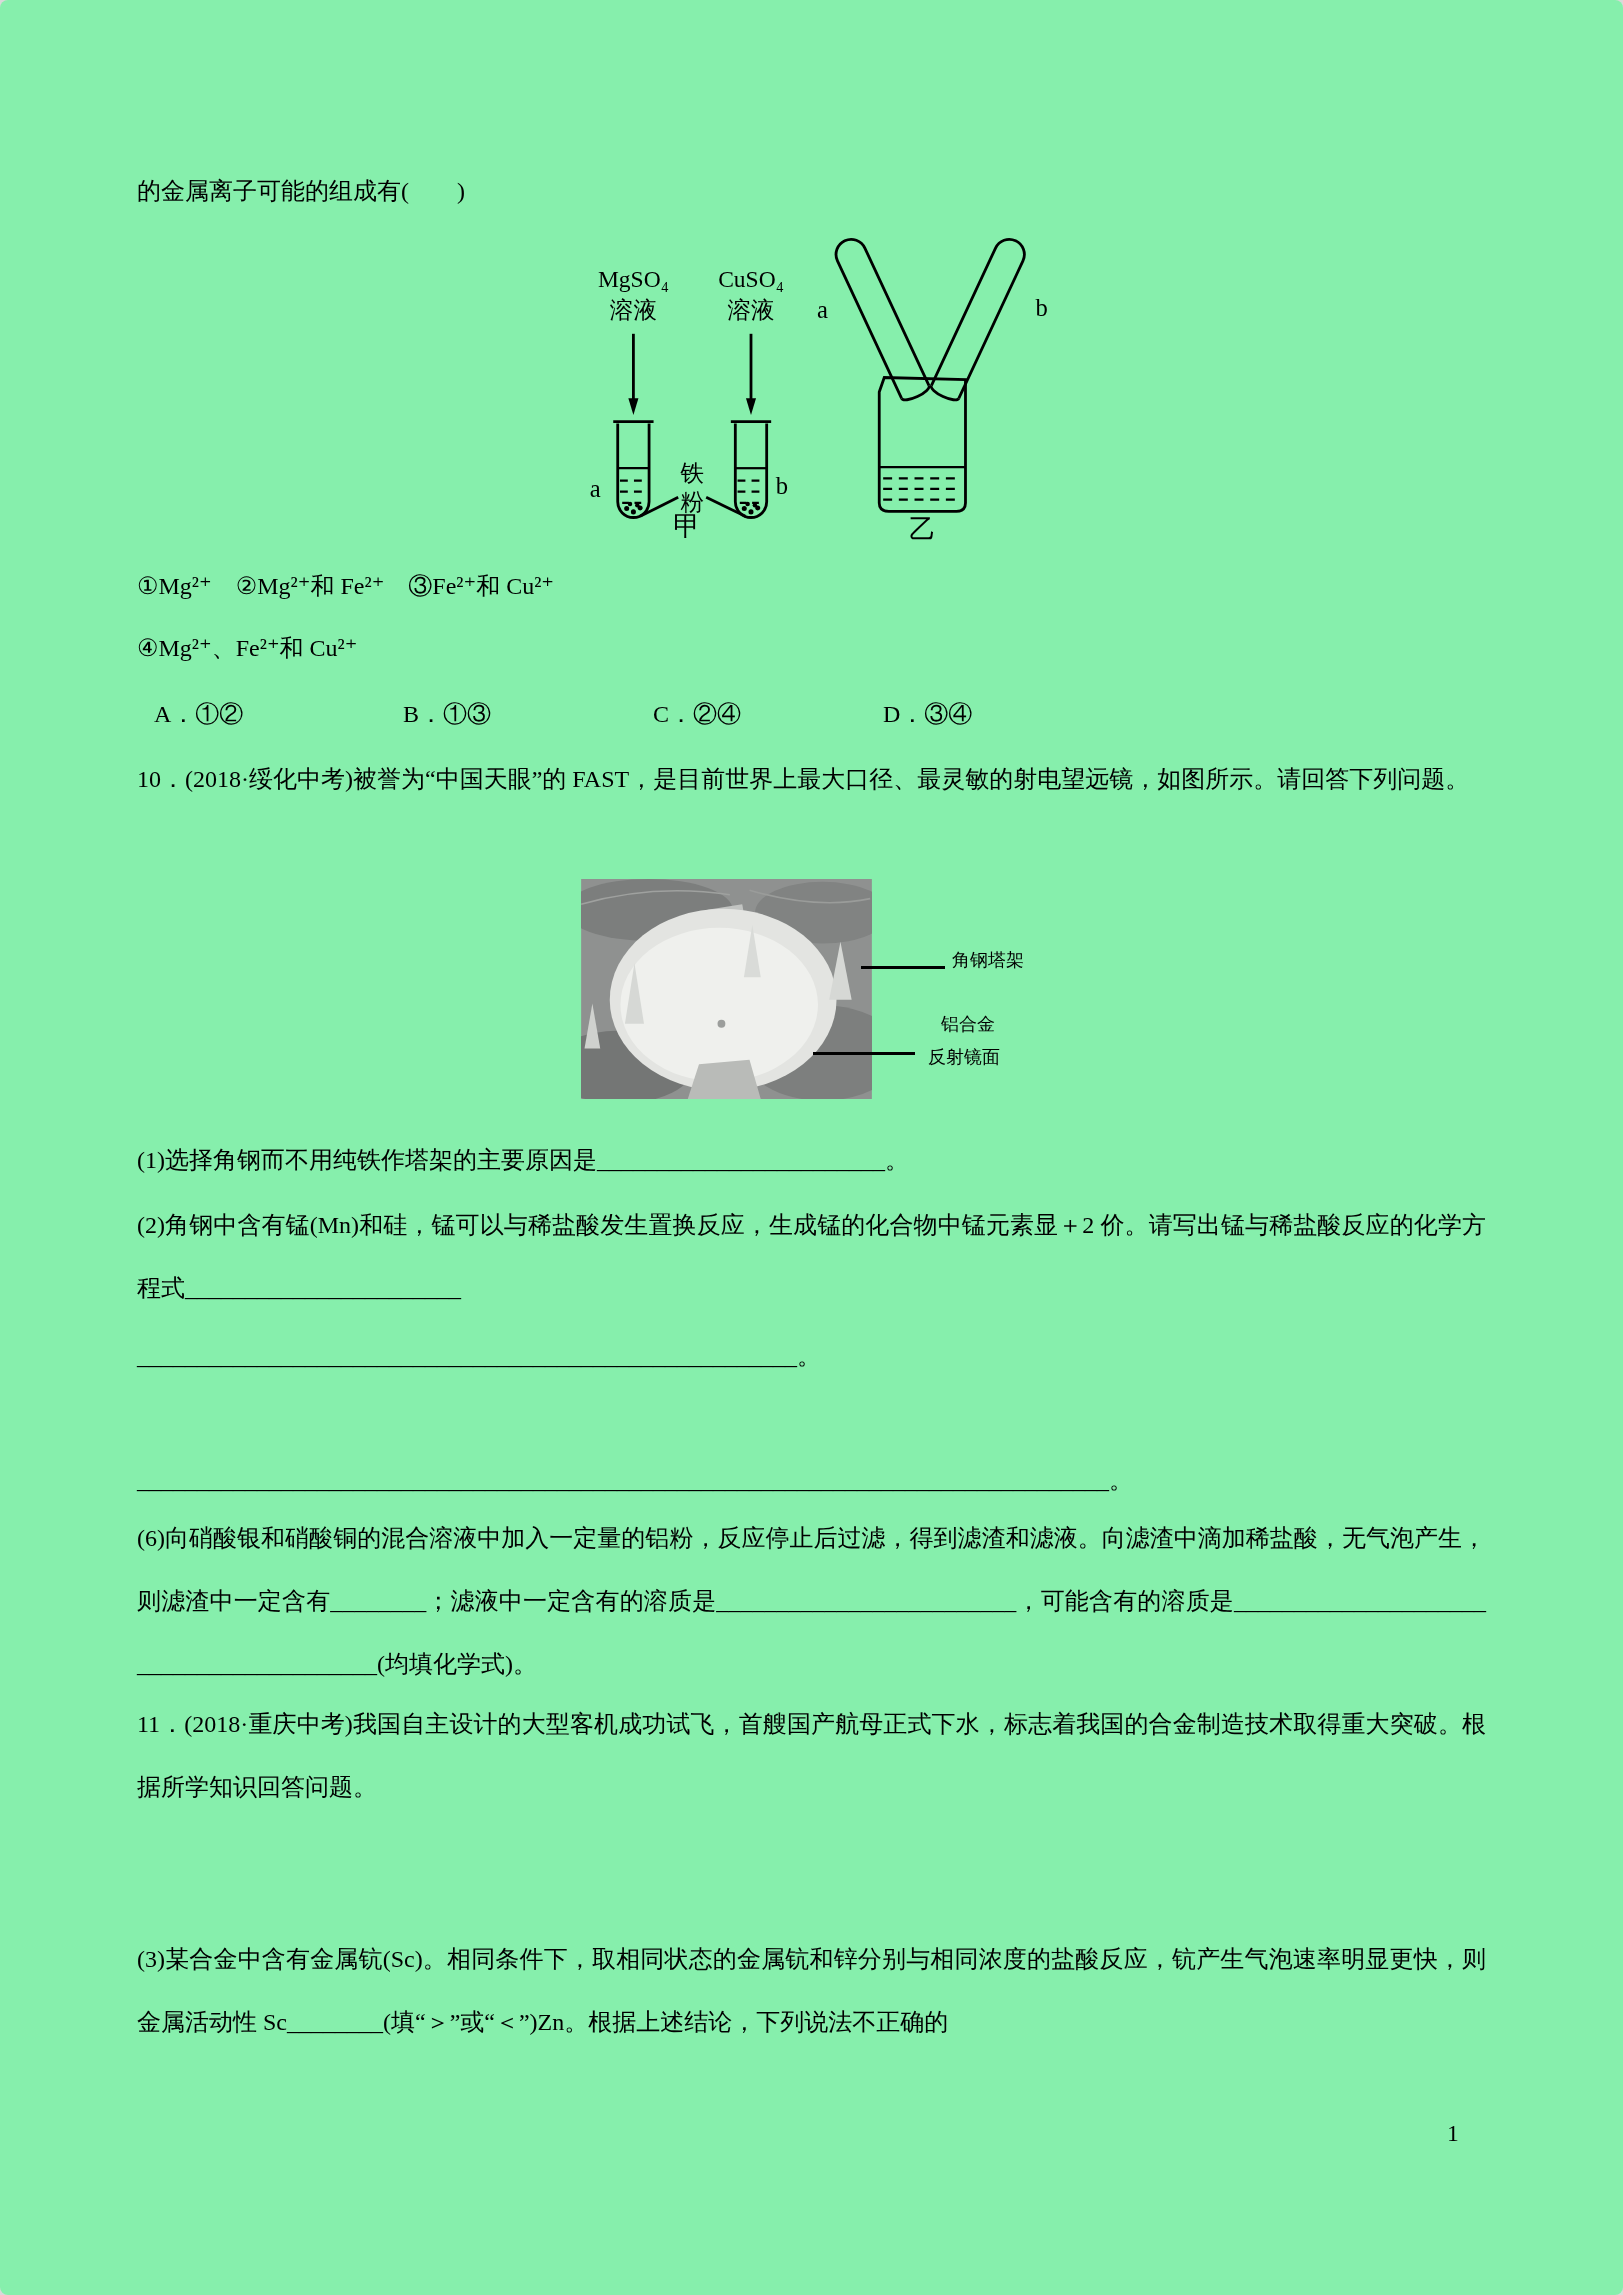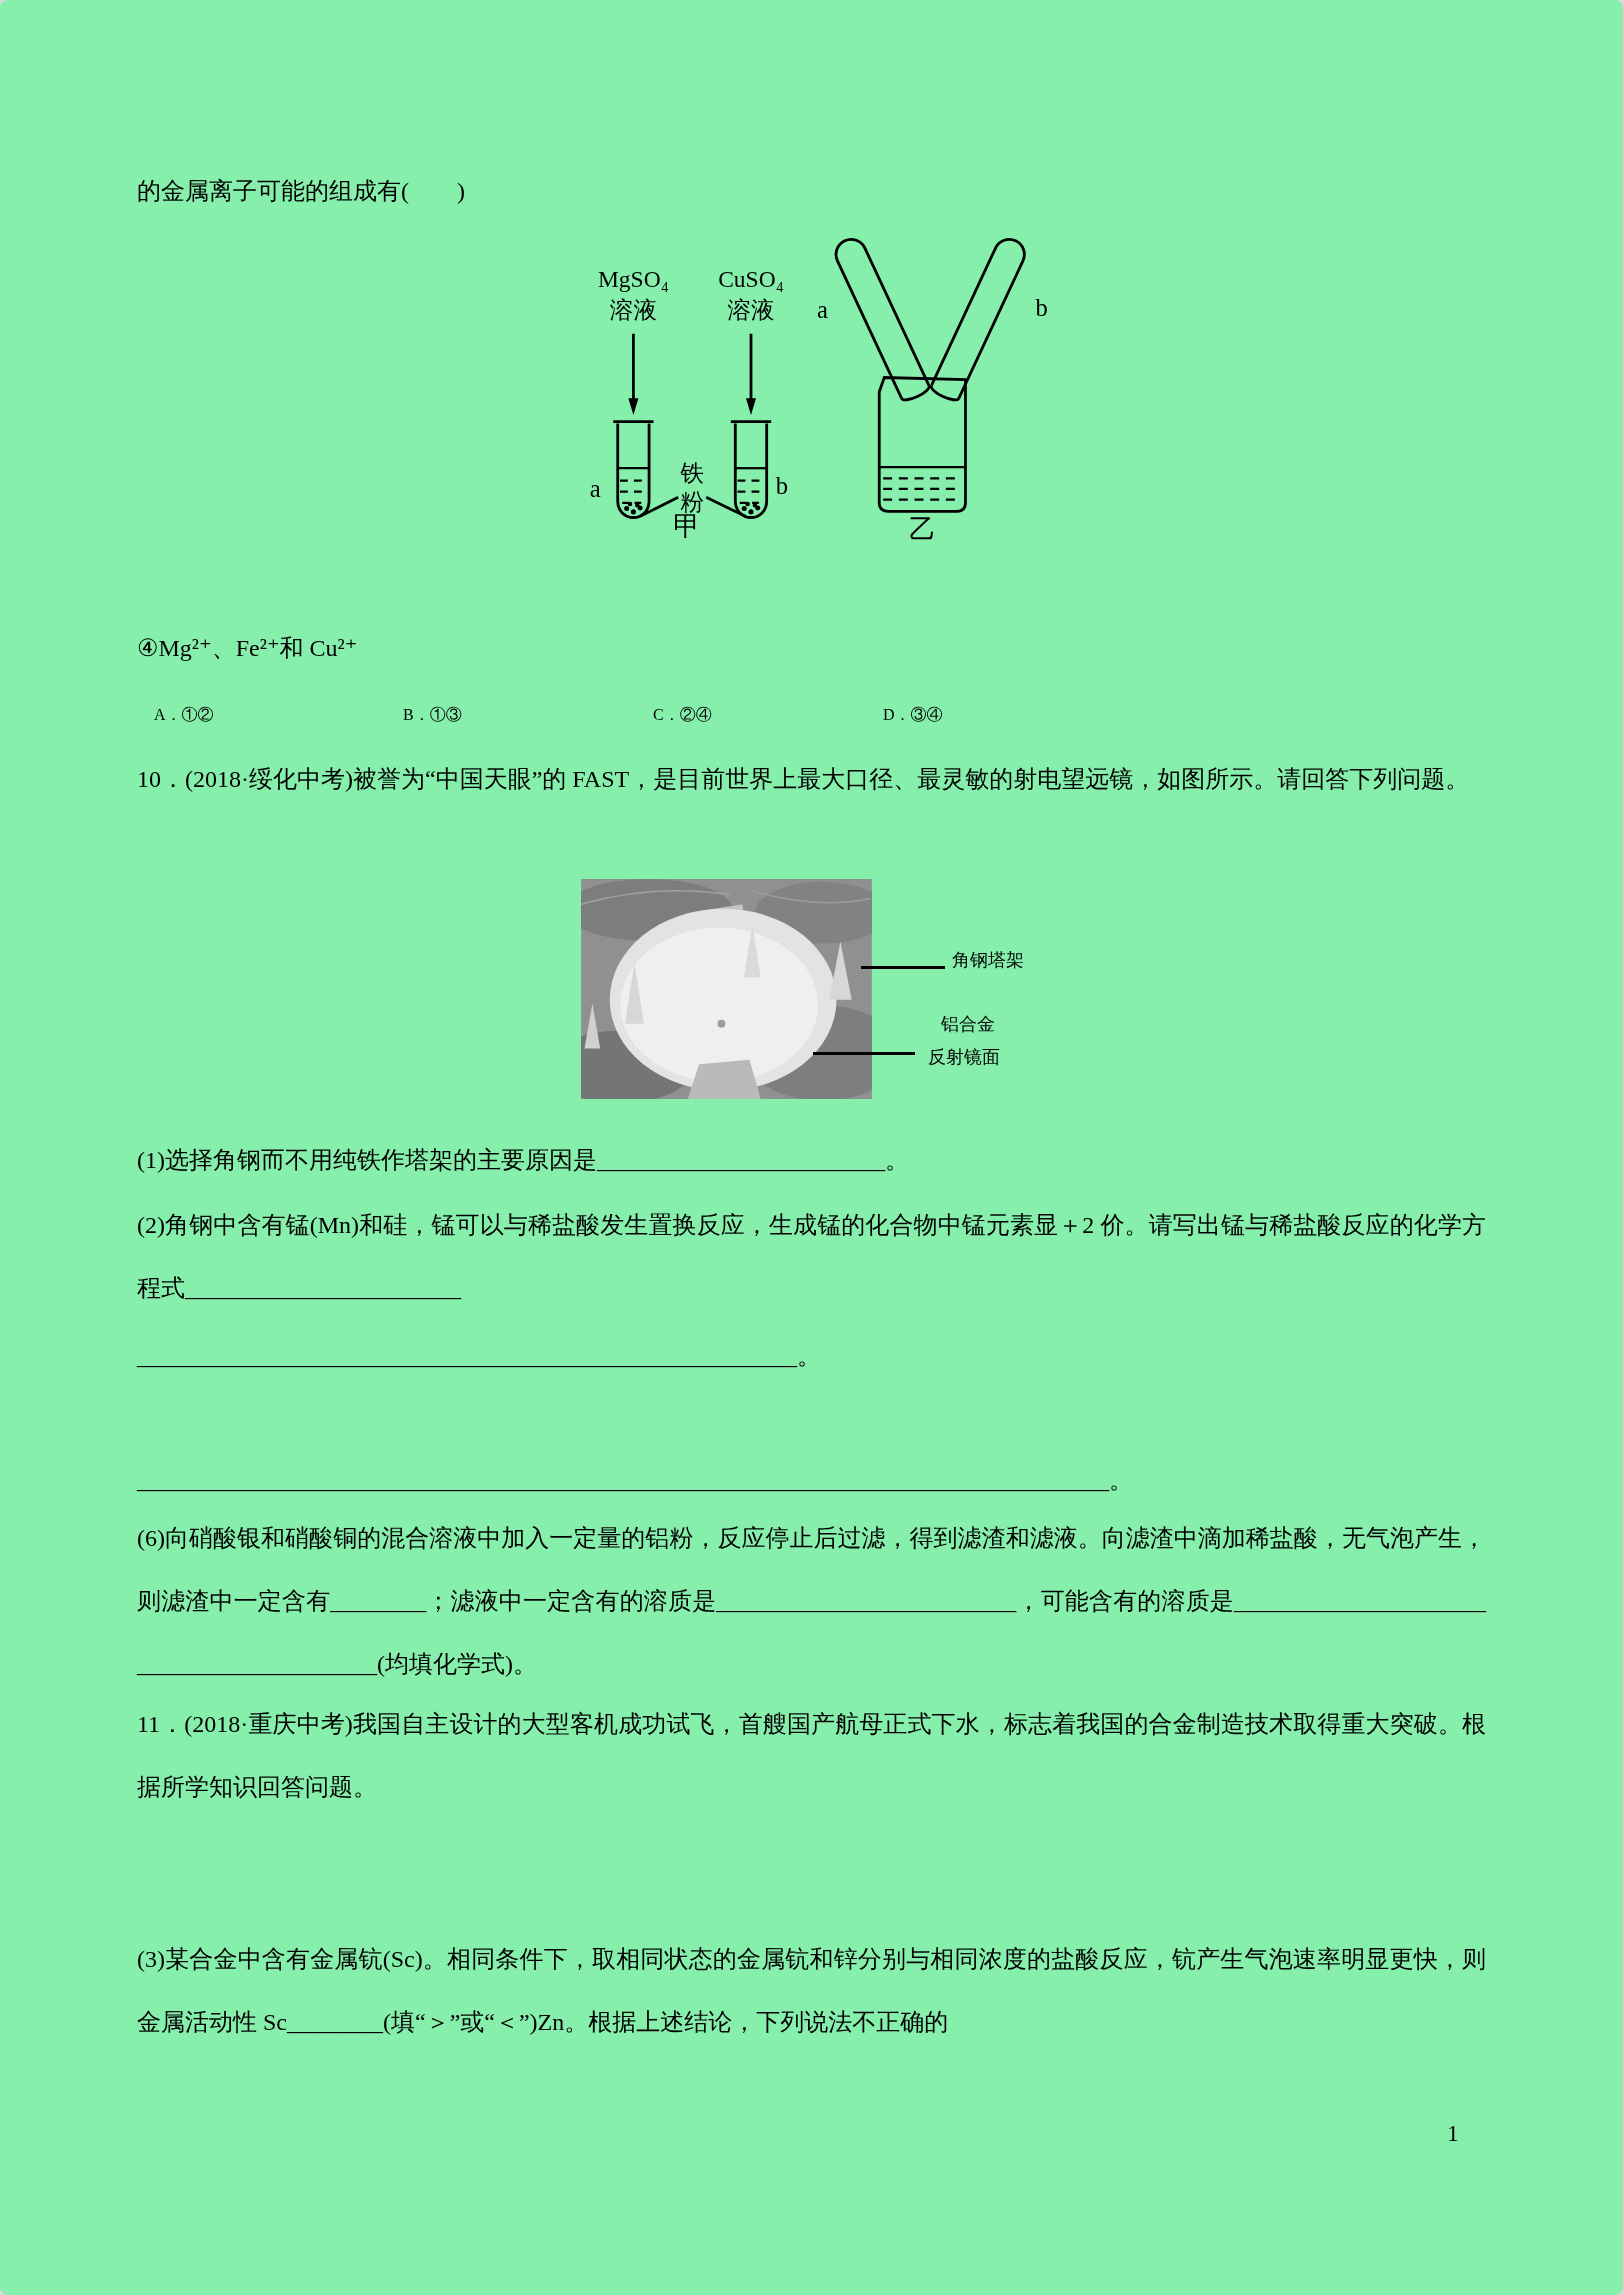--- a/index.html
+++ b/index.html
@@ -6,21 +6,21 @@
   .page{
     position:relative;width:1623px;height:2295px;background:#86efac;
     font-family:"Liberation Serif","DejaVu Serif",serif;color:#000;
     margin:0 auto;overflow:hidden;border-radius:8px;
   }
   .t{
     position:absolute;left:137px;width:1349px;margin:0;
     font-size:24px;line-height:63px;text-align:justify;word-break:break-all;
   }
   .choices{position:absolute;left:137px;top:683px;width:1349px;height:63px;
-    font-size:16px;line-height:63px;}
+    font-size:24px;line-height:63px;}
   .choices span{position:absolute;top:0;white-space:nowrap;}
   .apparatus{position:absolute;left:566px;top:233px;}
   .apparatus text{font-size:42px;fill:#000;}
   .apparatus text.big{font-size:48px;}
   .apparatus text.lt{font-size:44px;}
   .figure{position:absolute;left:581px;top:879px;width:482px;height:220px;}
   .figure .photo{position:absolute;left:0;top:0;}
   .figure .lbl{position:absolute;font-size:18px;line-height:1.15;white-space:nowrap;color:#000;}
   .figure .pline{position:absolute;height:3.4px;background:#000;}
   .pagenum{position:absolute;left:1447px;top:2120px;font-size:23.6px;margin:0;}
@@ -102,20 +102,21 @@
     <g>
       <path d="M 559,284 L 568,258 L 713,262 L 713,482 Q 713,497 697,497 L 576,497 Q 559,497 559,482 Z" fill="none" stroke="#000" stroke-width="5"></path>
       <line x1="559" y1="418" x2="713" y2="418" stroke="#000" stroke-width="4"></line>
       <line x1="566" y1="438" x2="706" y2="438" stroke="#000" stroke-width="4" stroke-dasharray="16 12"></line>
       <line x1="566" y1="457" x2="706" y2="457" stroke="#000" stroke-width="4" stroke-dasharray="16 12"></line>
       <line x1="566" y1="476" x2="706" y2="476" stroke="#000" stroke-width="4" stroke-dasharray="16 12"></line>
     </g>
     <text class="big" x="636" y="545" text-anchor="middle">乙</text>
   </svg>
 
+  <p class="t" style="top:555px">①Mg²⁺　②Mg²⁺和 Fe²⁺　③Fe²⁺和 Cu²⁺</p>
   <p class="t" style="top:617px">④Mg²⁺、Fe²⁺和 Cu²⁺</p>
 
   <div class="choices">
     <span style="left:17px">A．①②</span>
     <span style="left:266px">B．①③</span>
     <span style="left:516px">C．②④</span>
     <span style="left:746px">D．③④</span>
   </div>
 
   <p class="t" style="top:748px">10．(2018·绥化中考)被誉为“中国天眼”的 FAST，是目前世界上最大口径、最灵敏的射电望远镜，如图所示。请回答下列问题。</p>

